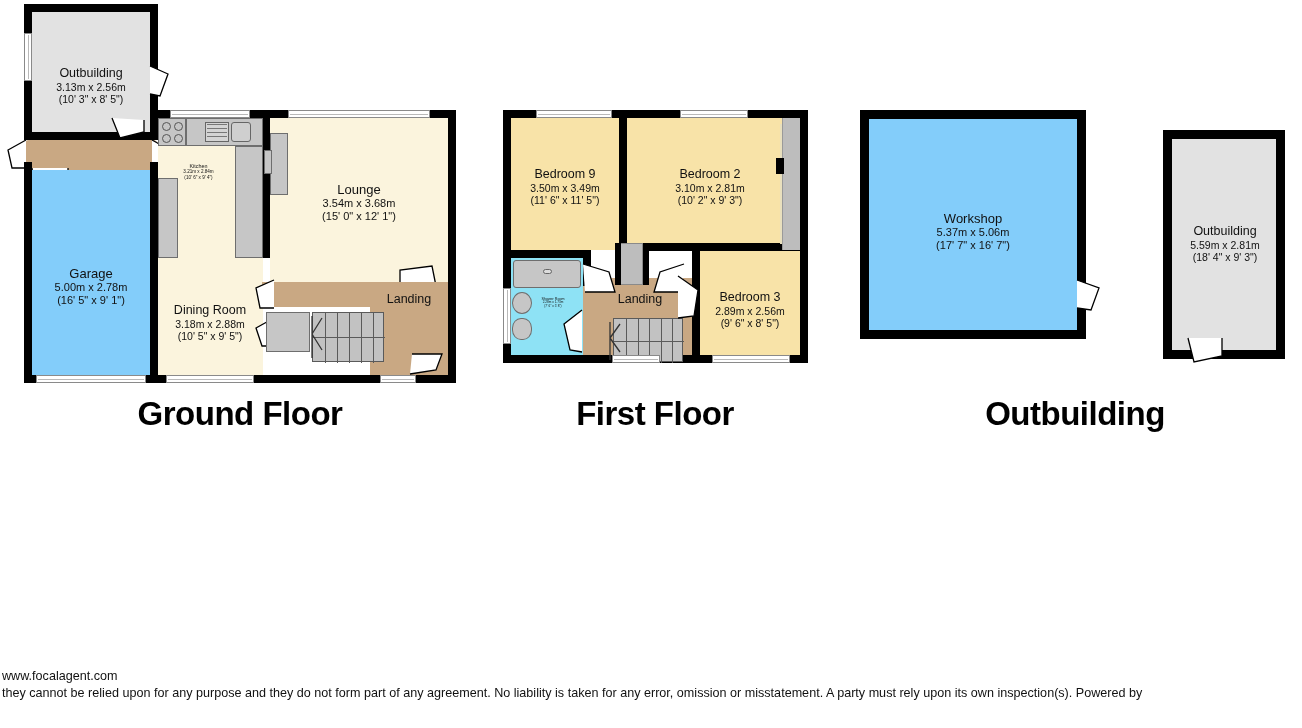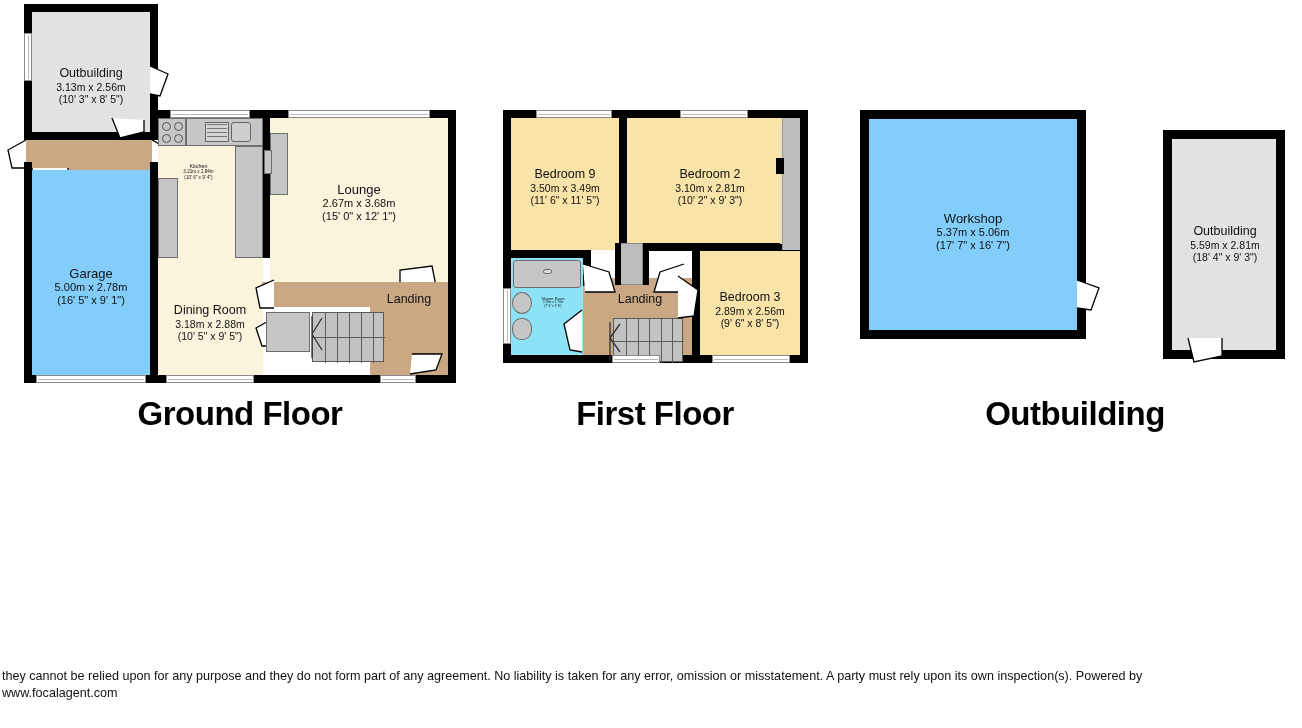--- a/index.html
+++ b/index.html
@@ -161,21 +161,21 @@
         <i class="mul"></i>
       </div>
     <div class="wall" style="left:448px;top:110px;width:8px;height:172px;"></div>
     <div class="wall" style="left:262px;top:282px;width:194px;height:8px;"></div>
 
     <div class="fx fx-out" style="left:270px;top:133px;width:18px;height:62px;"></div>
     <div class="fx" style="left:264px;top:150px;width:8px;height:24px;background:#c6c6c6;border:1px solid #6e6e6e;"></div>
 
     <div class="label label-big" style="left:287px;top:182px;width:144px;">
       <span class="rm">Lounge</span>
-      <span class="dm">2.67m x 3.68m</span>
+      <span class="dm">3.54m x 3.68m</span>
       <span class="df">(15' 0" x 12' 1")</span>
     </div>
 
     <div class="door" style="left:398px;top:262px;">
       <svg width="40" height="26">
           <path d="M38 24 L34 4 L2 8 L2 24" fill="#ffffff" stroke="#000" stroke-width="1.3"></path>
         </svg>
     </div>
 
     <div class="room fill-cream" style="left:158px;top:258px;width:105px;height:117px;"></div>
@@ -381,17 +381,17 @@
     <div class="door" style="left:1186px;top:338px;">
       <svg width="40" height="28">
           <path d="M2 0 L8 24 L36 18 L36 0" fill="#ffffff" stroke="#000" stroke-width="1.3"></path>
         </svg>
     </div>
 
     <div class="floor-title" style="left:910px;top:395px;width:330px;">Outbuilding</div>
   </div>
 
   <div class="disclaimer">
+    <span>www.focalagent.com</span>
     <span>they cannot be relied upon for any purpose and they do not form part of any agreement. No liability is taken for any error, omission or misstatement. A party must rely upon its own inspection(s). Powered by</span>
-    <span>www.focalagent.com</span>
   </div>
 
 </div>
 
 </body></html>

